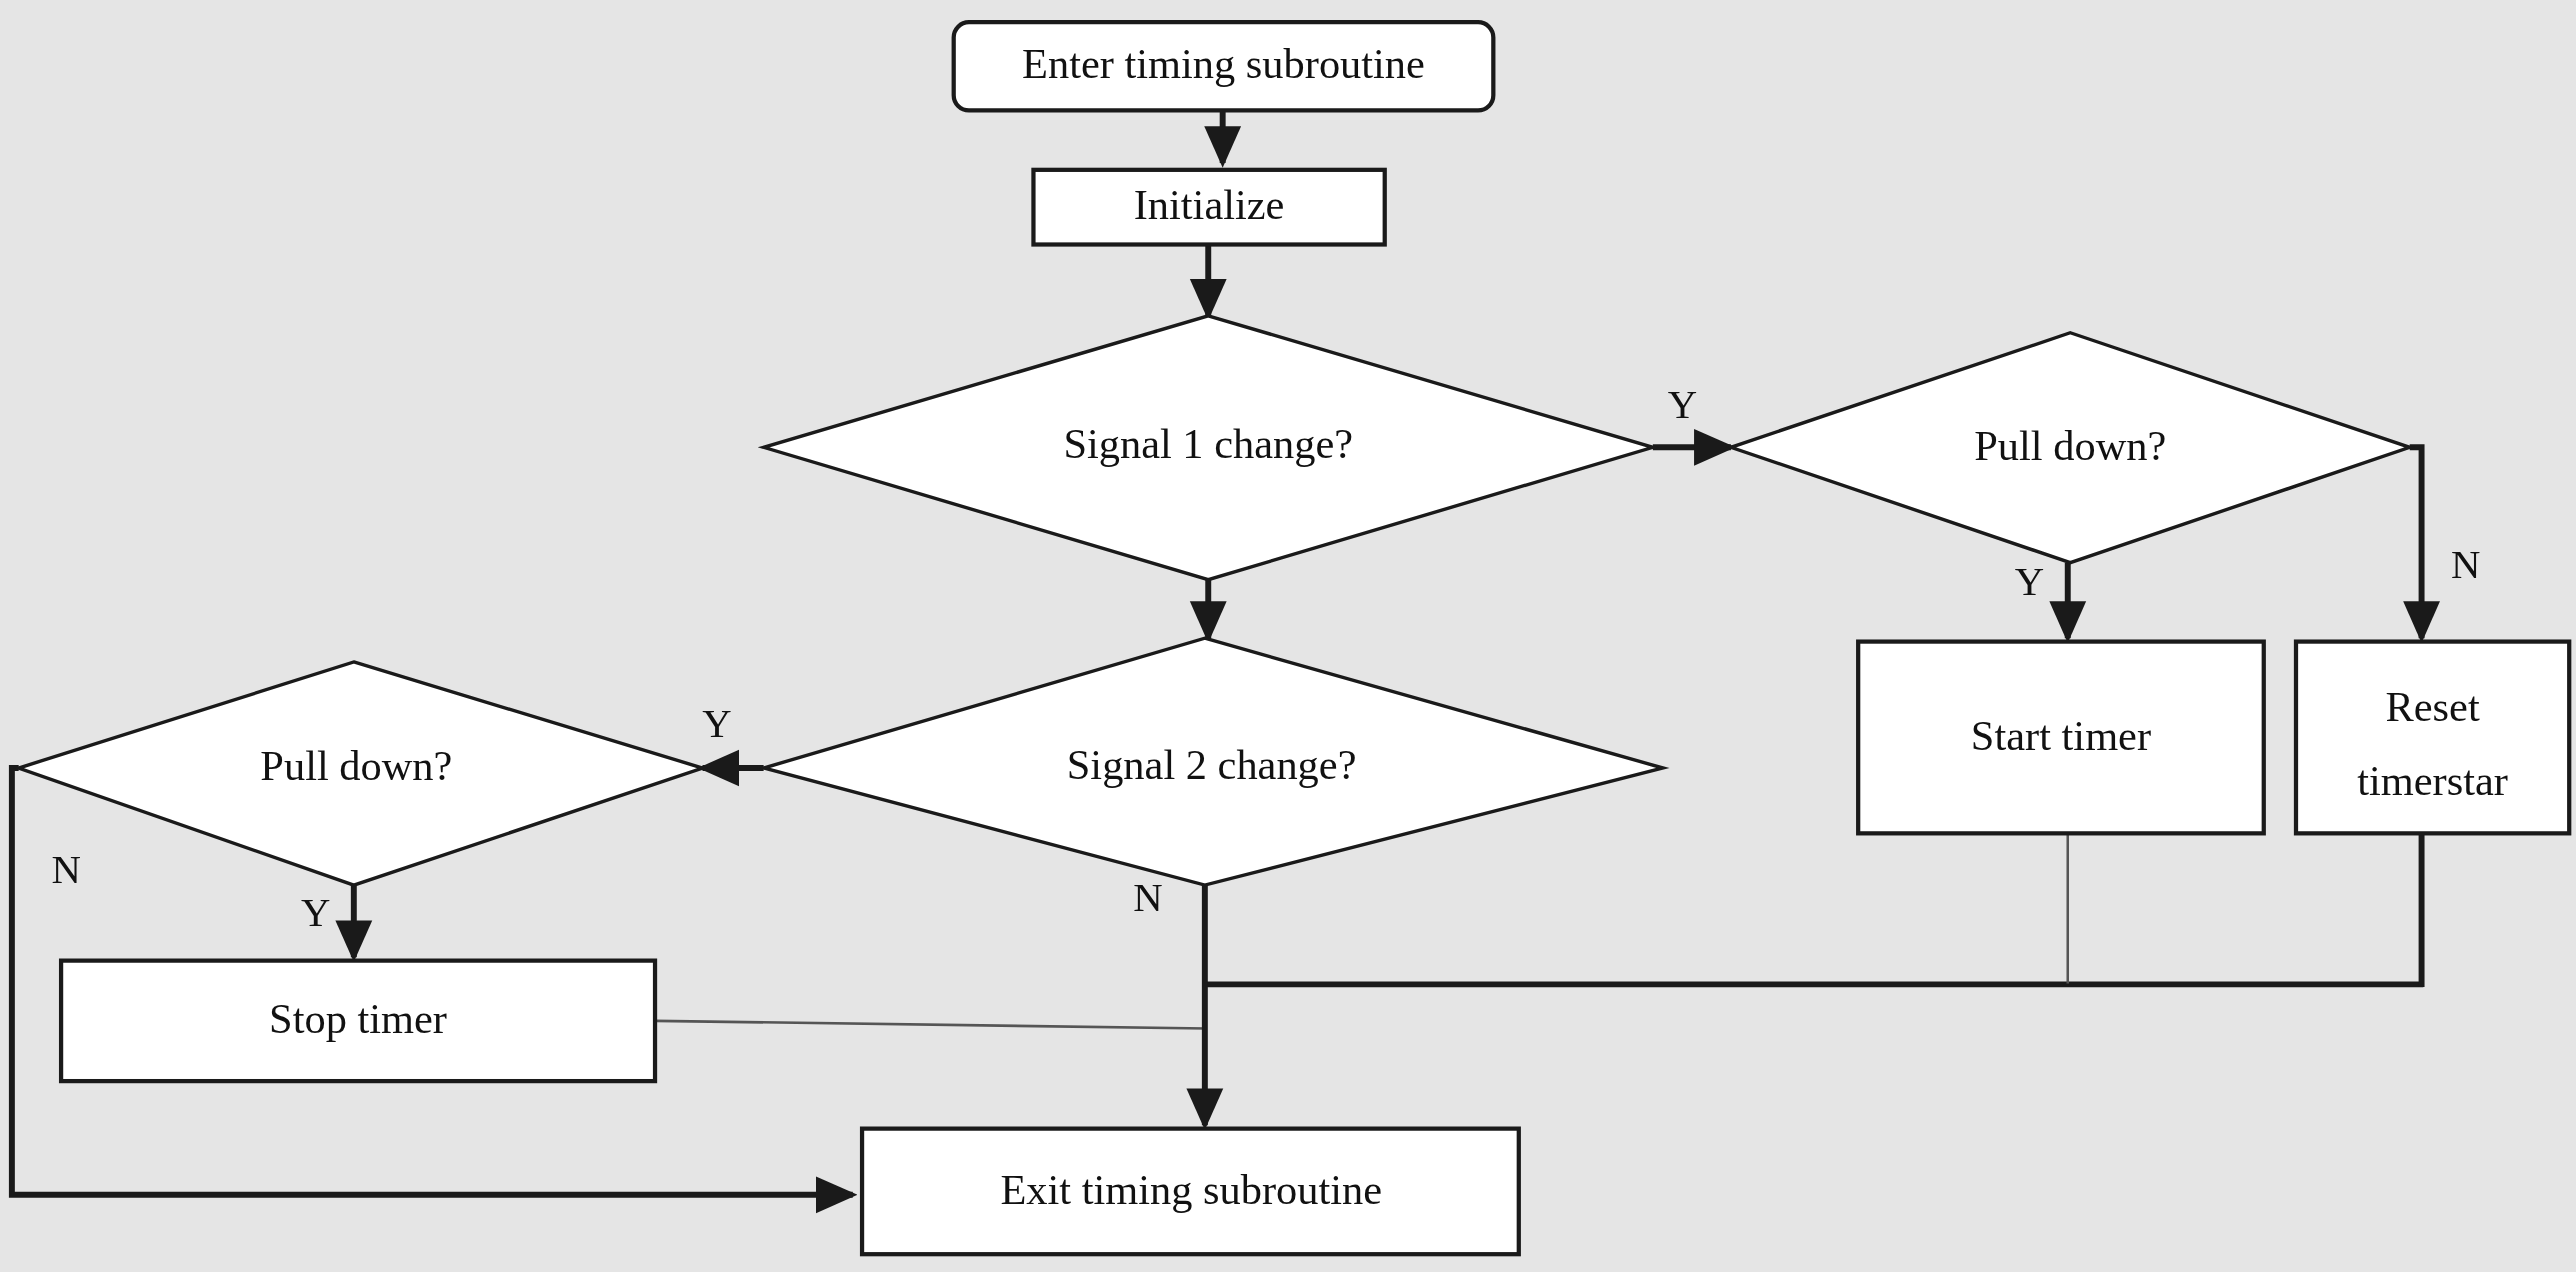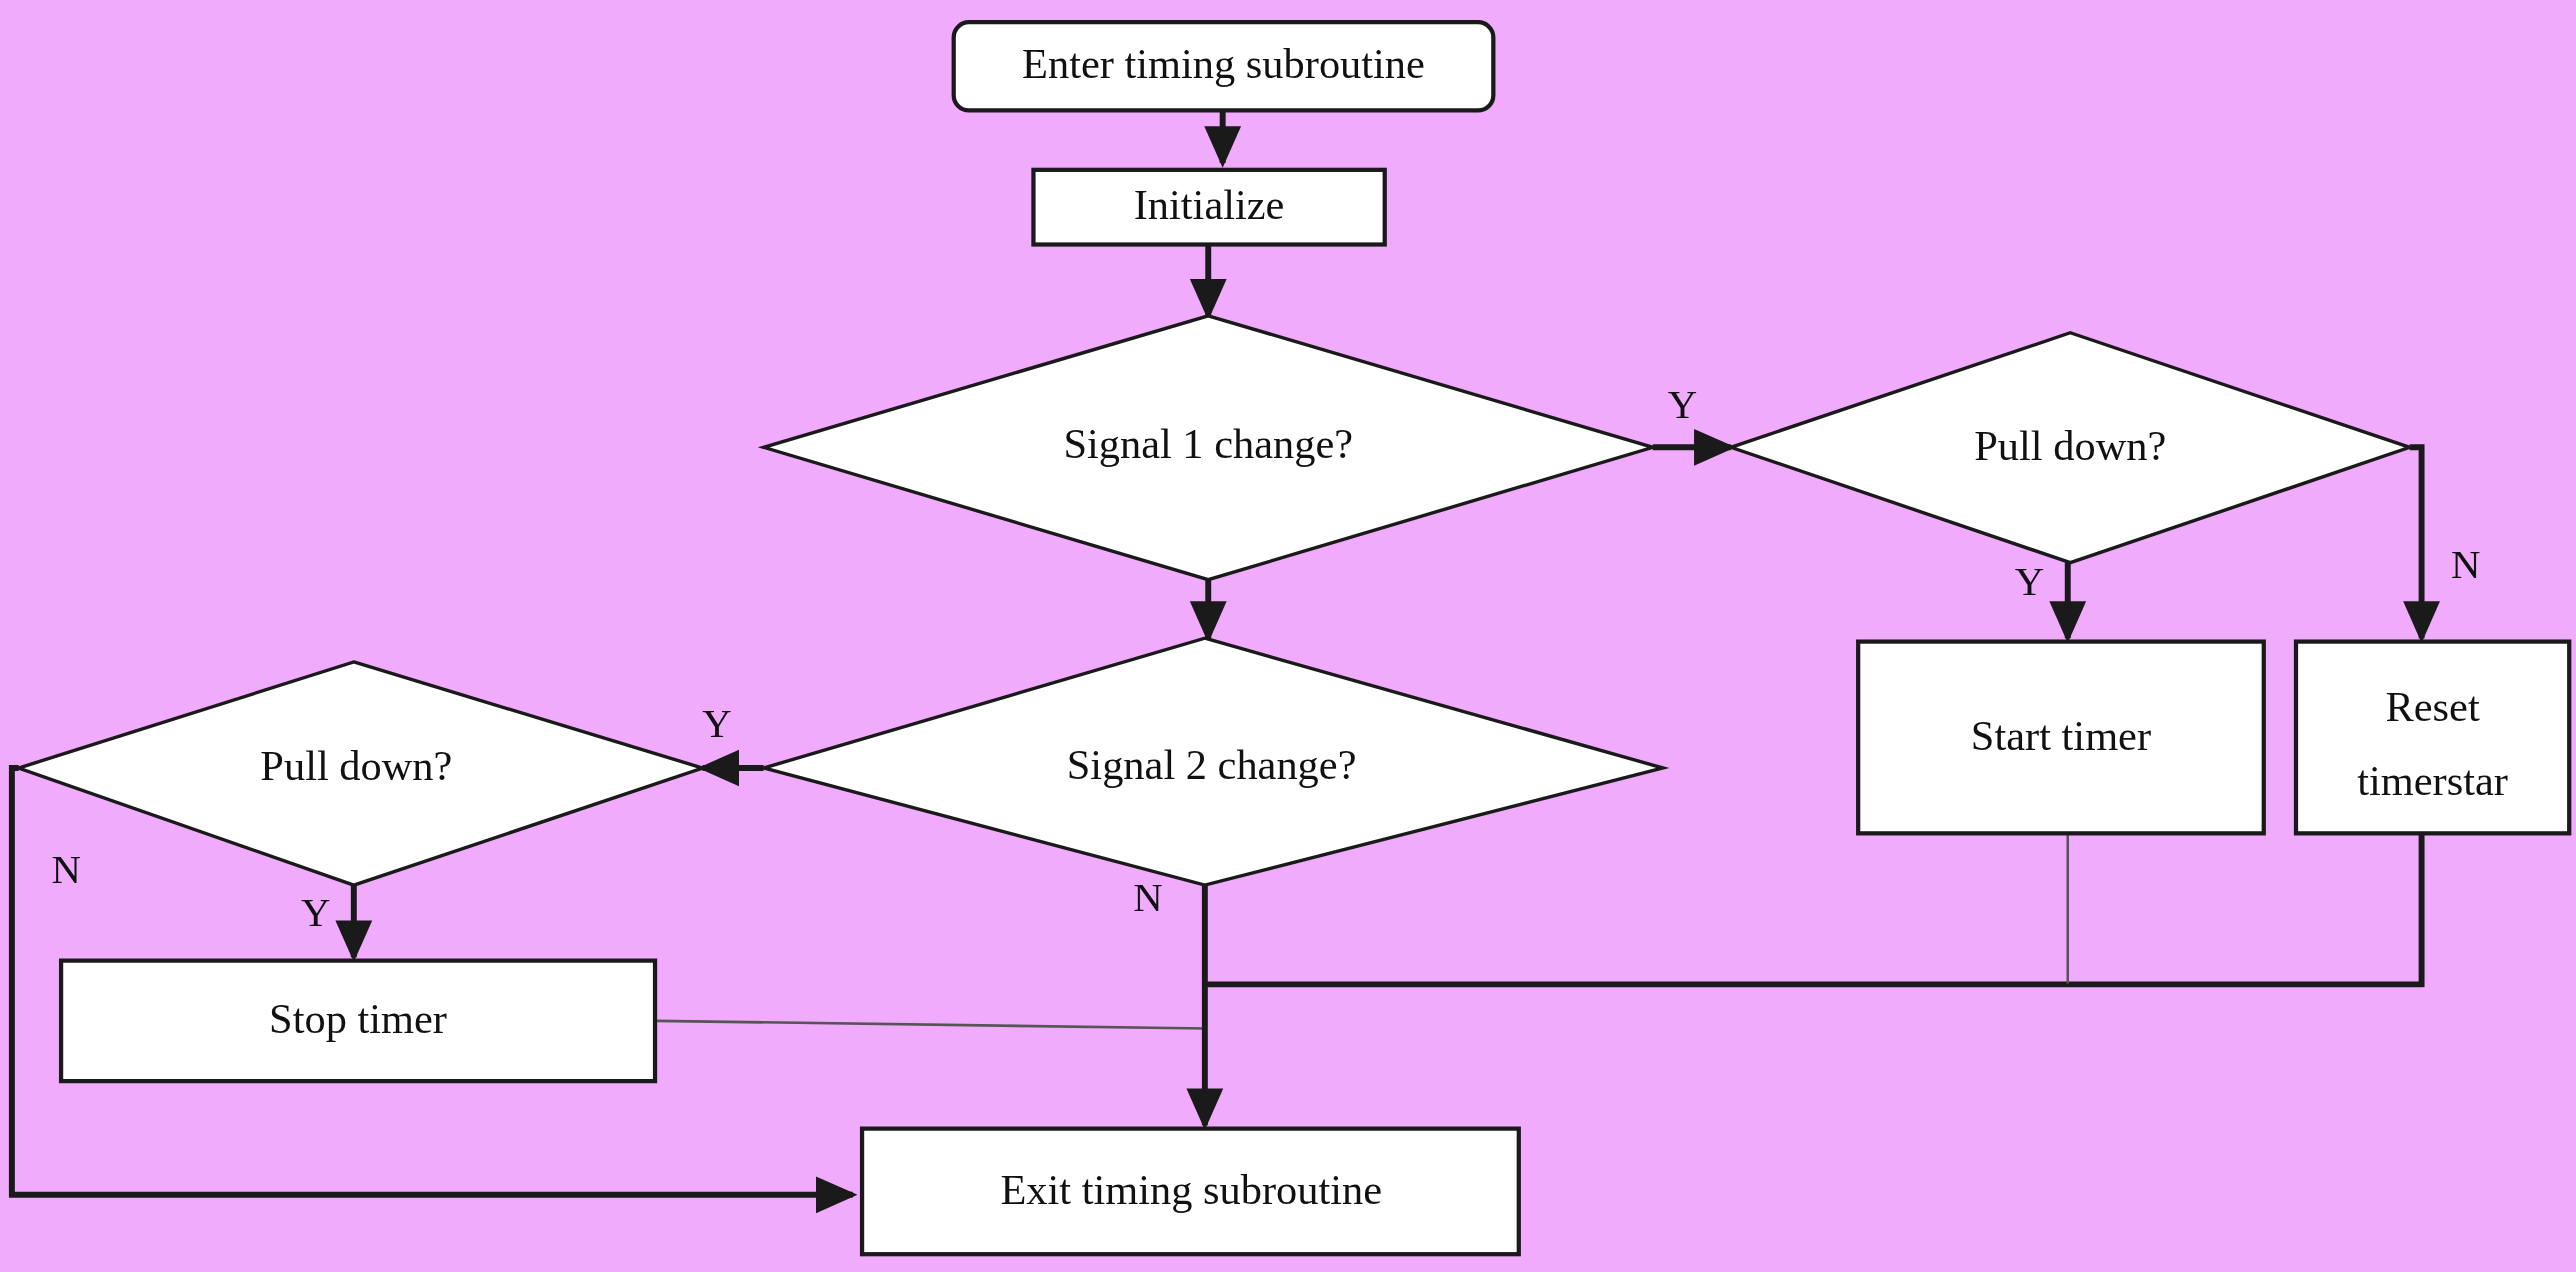--- a/index.html
+++ b/index.html
@@ -4,21 +4,21 @@
 <style>
   html, body {
     margin: 0;
     padding: 0;
     background: #ffffff;
   }
   #canvas {
     position: relative;
     width: 2576px;
     height: 1273px;
-    background: #f0abfc;
+    background: #e5e5e5;
     overflow: hidden;
     font-family: "Liberation Serif", "DejaVu Serif", serif;
   }
   svg#flow {
     position: absolute;
     top: 0;
     left: 0;
     width: 2576px;
     height: 1273px;
   }

